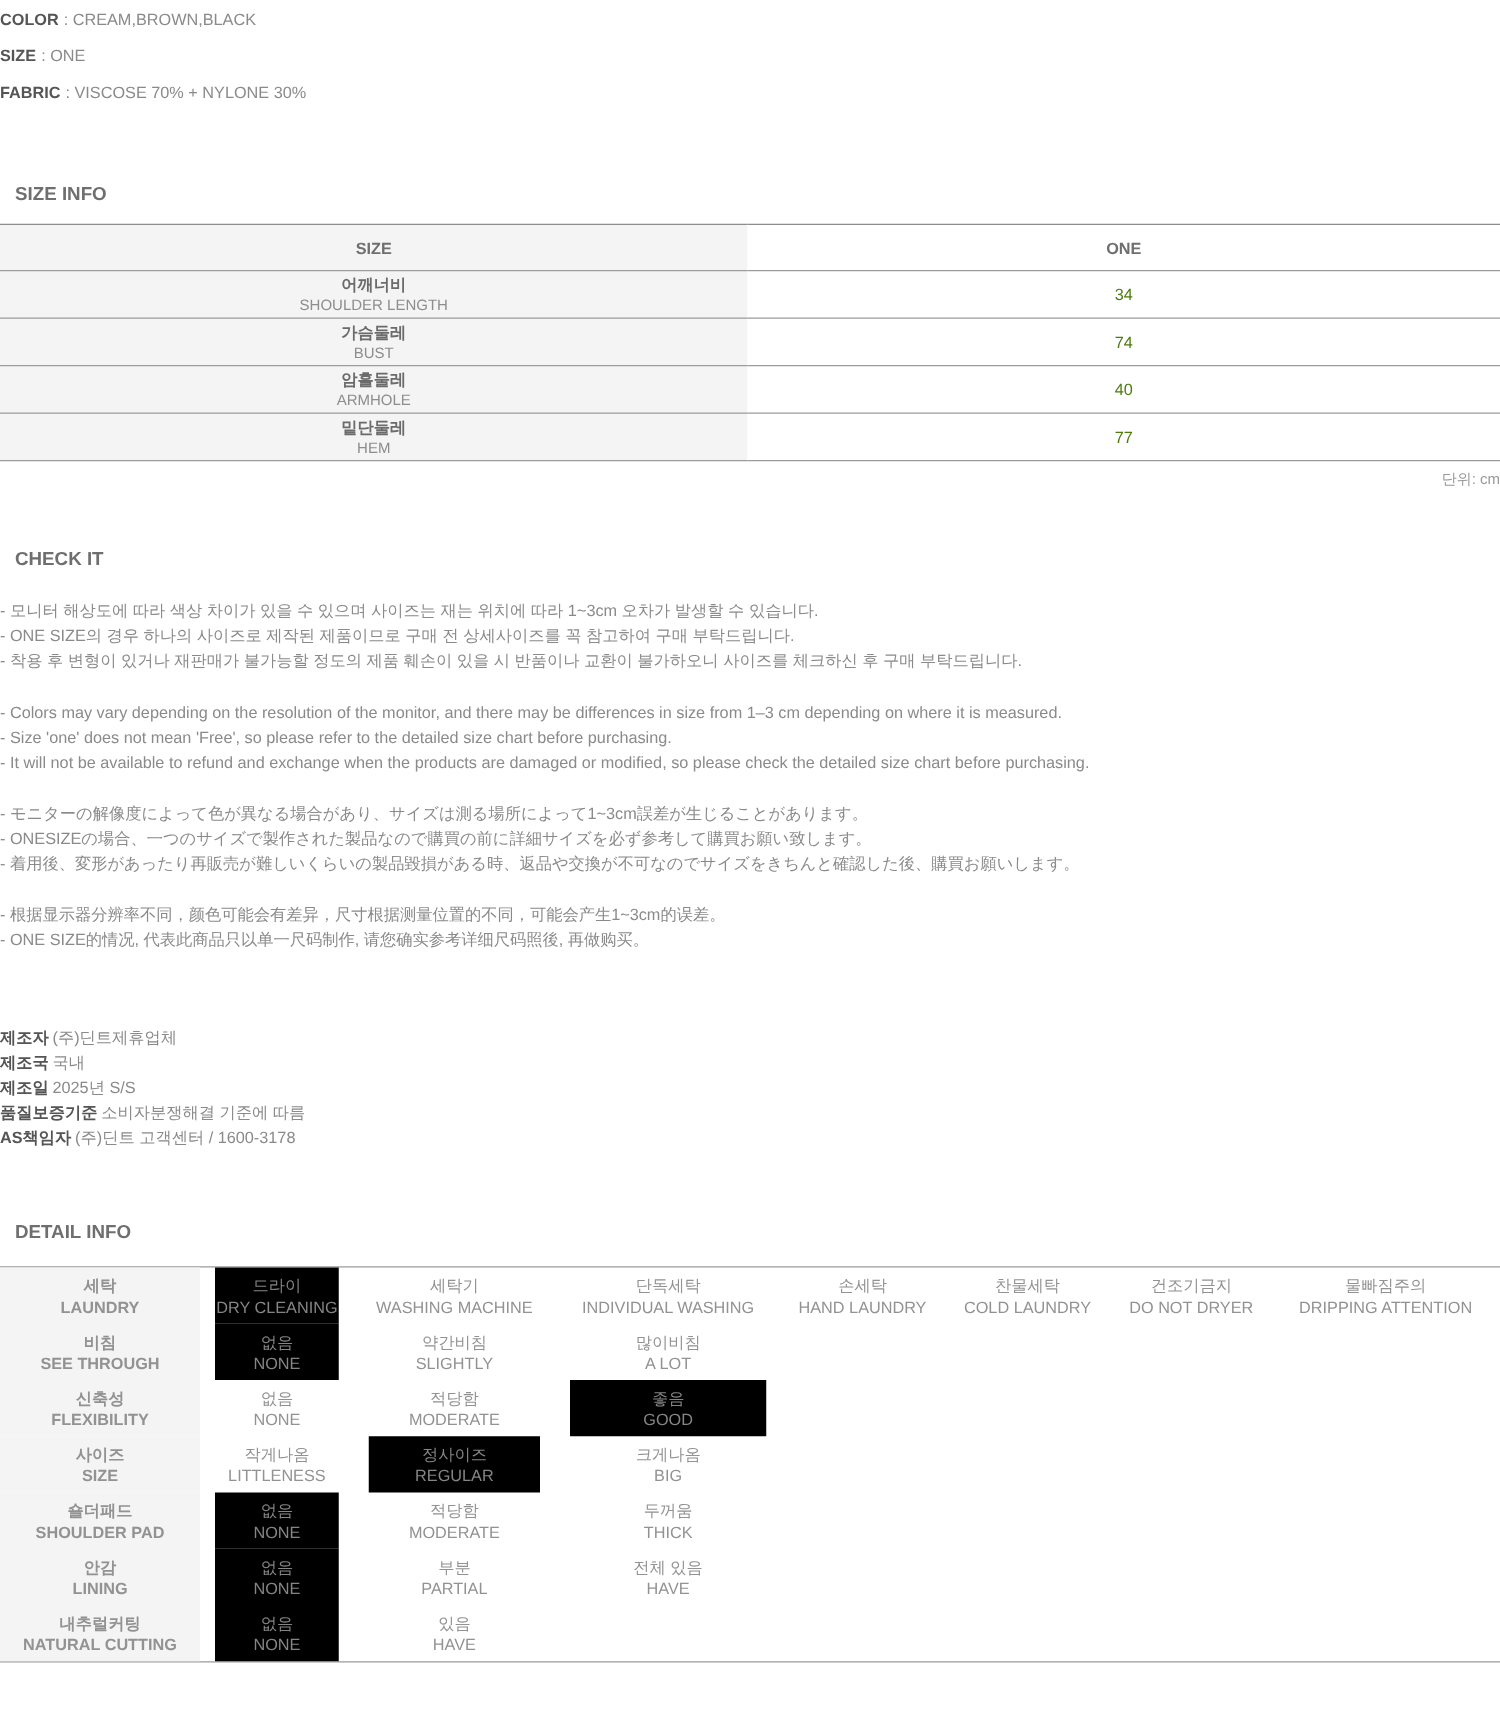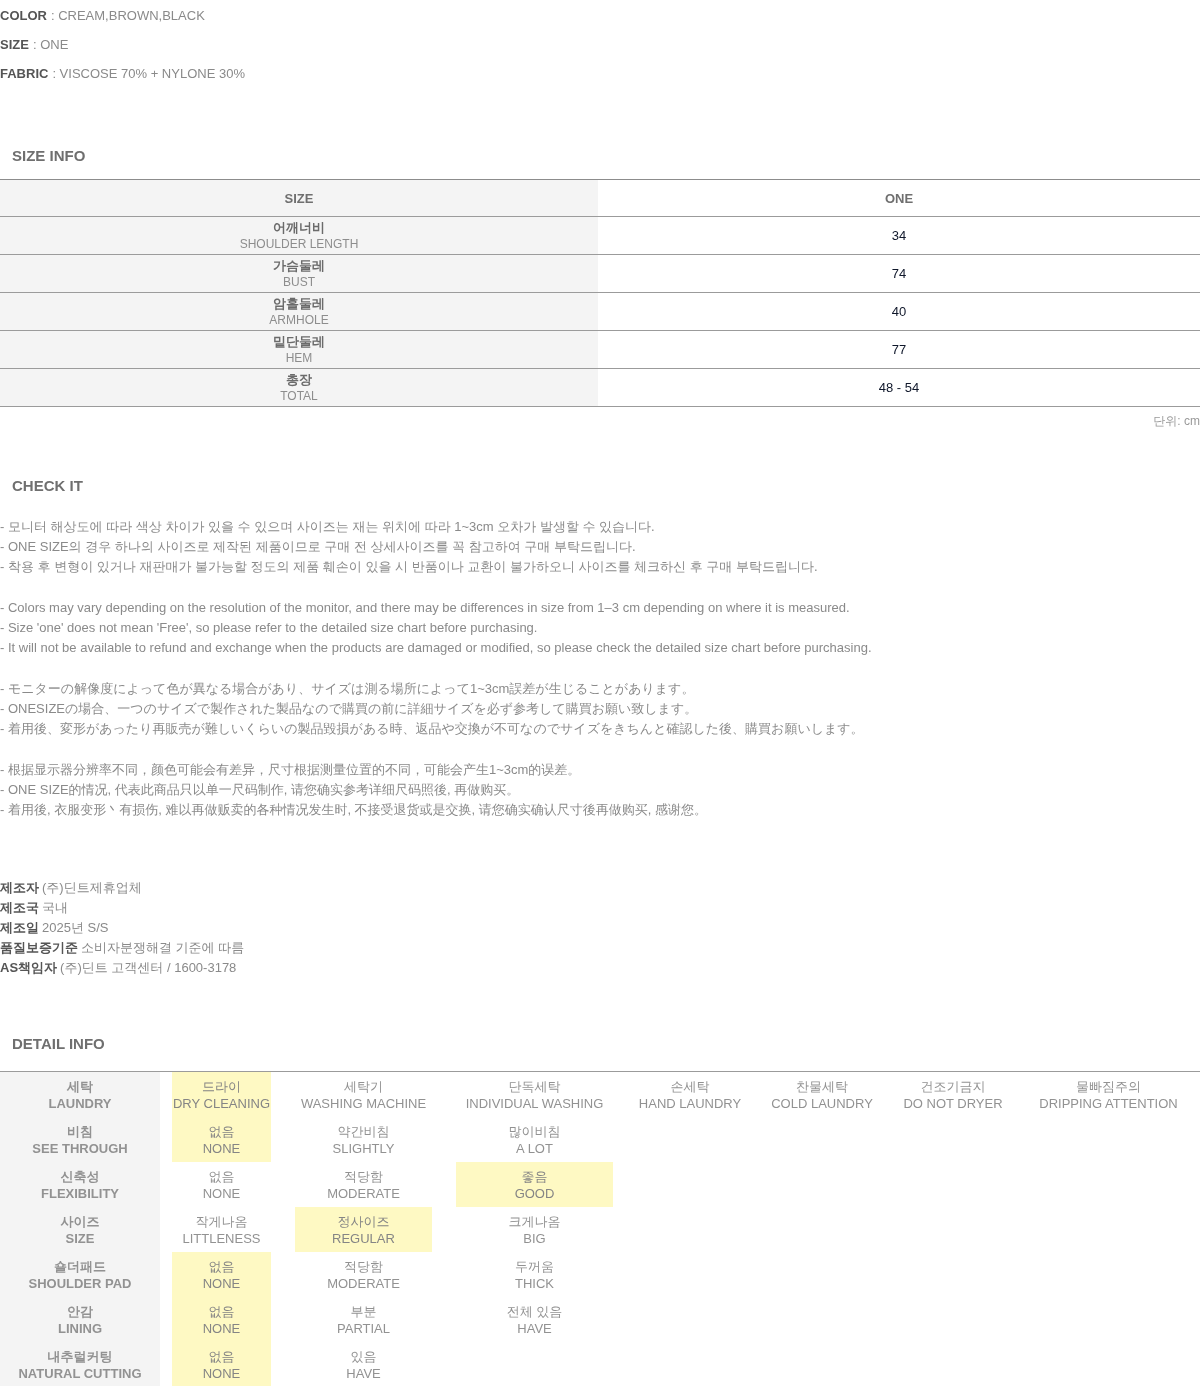--- a/index.html
+++ b/index.html
@@ -24,21 +24,21 @@
   #detail-info-heading{margin-top:56px;}
 
   
   table.size-table{width:100%;border-collapse:collapse;margin-top:13px;border-top:1px solid #8c8c8c;}
   table.size-table th,table.size-table td{border-bottom:1px solid #9b9b9b;padding:0;}
   table.size-table .left{width:598px;background:#f4f4f4;text-align:center;vertical-align:middle;}
   table.size-table .right{text-align:center;vertical-align:middle;background:#fff;}
   table.size-table thead tr{height:37px;}
   table.size-table tbody tr{height:38px;}
   table.size-table th{font-size:13px;font-weight:bold;color:#6f6f6f;}
-  table.size-table td.right{font-size:13px;color:#0f172a;}
+  table.size-table td.right{font-size:13px;color:#4d7c0f;}
   .cell-kr{font-size:13px;font-weight:bold;color:#6b6b6b;line-height:14px;}
   .cell-en{font-size:12px;color:#8d8d8d;line-height:14px;margin-top:2px;}
   .unit-note{text-align:right;font-size:12px;color:#999;margin-top:7px;height:15px;line-height:15px;padding-left:38px;}
 
   
   .para-block{margin-top:21px;margin-bottom:20px;}
   .para-block p{margin:0;font-size:13px;line-height:20px;color:#8a8a8a;}
   .para-block.last{margin-bottom:6px;}
 
   
@@ -47,21 +47,21 @@
   .mline .b{margin-right:3px;}
 
   
   .dtable{margin-top:17px;border-top:1px solid #9b9b9b;border-bottom:1px solid #9b9b9b;}
   .drow{display:grid;grid-template-columns:160px 123px 161px 181px 130px 134px 128px 183px;height:45px;}
   .dcell{font-size:13px;color:#929292;}
   .c1{grid-column:1;background:#f4f4f4;display:flex;flex-direction:column;justify-content:center;text-align:center;font-weight:bold;}
   .c2{grid-column:2}.c3{grid-column:3}.c4{grid-column:4}
   .c5{grid-column:5}.c6{grid-column:6}.c7{grid-column:7}.c8{grid-column:8}
   .opt{height:100%;margin:0 12px;display:flex;flex-direction:column;justify-content:center;text-align:center;}
-  .opt.sel{background:#fef9c3;color:#858585;}
+  .opt.sel{background:#000000;color:#858585;}
   .dkr,.den{line-height:17px;}
 </style>
 </head>
 <body>
 
 <div class="page">
 
   <div class="specs">
     <div class="spec-line">
       <span class="b">COLOR</span><span class="val">: CREAM,BROWN,BLACK</span>
@@ -105,27 +105,20 @@
         </td>
         <td class="right">40</td>
       </tr>
       <tr>
         <td class="left">
           <div class="cell-kr">밑단둘레</div>
           <div class="cell-en">HEM</div>
         </td>
         <td class="right">77</td>
       </tr>
-      <tr>
-        <td class="left">
-          <div class="cell-kr">총장</div>
-          <div class="cell-en">TOTAL</div>
-        </td>
-        <td class="right">48 - 54</td>
-      </tr>
     </tbody>
   </table>
   <div class="unit-note">단위: cm</div>
 
   <h3 class="sec" id="check-it-heading">CHECK IT</h3>
 
   <div class="para-block">
     <p>- 모니터 해상도에 따라 색상 차이가 있을 수 있으며 사이즈는 재는 위치에 따라 1~3cm 오차가 발생할 수 있습니다.</p>
     <p>- ONE SIZE의 경우 하나의 사이즈로 제작된 제품이므로 구매 전 상세사이즈를 꼭 참고하여 구매 부탁드립니다.</p>
     <p>- 착용 후 변형이 있거나 재판매가 불가능할 정도의 제품 훼손이 있을 시 반품이나 교환이 불가하오니 사이즈를 체크하신 후 구매 부탁드립니다.</p>
@@ -136,21 +129,20 @@
     <p>- It will not be available to refund and exchange when the products are damaged or modified, so please check the detailed size chart before purchasing.</p>
   </div>
   <div class="para-block">
     <p>- モニターの解像度によって色が異なる場合があり、サイズは測る場所によって1~3cm誤差が生じることがあります。</p>
     <p>- ONESIZEの場合、一つのサイズで製作された製品なので購買の前に詳細サイズを必ず参考して購買お願い致します。</p>
     <p>- 着用後、変形があったり再販売が難しいくらいの製品毀損がある時、返品や交換が不可なのでサイズをきちんと確認した後、購買お願いします。</p>
   </div>
   <div class="para-block last">
     <p>- 根据显示器分辨率不同，颜色可能会有差异，尺寸根据测量位置的不同，可能会产生1~3cm的误差。</p>
     <p>- ONE SIZE的情况, 代表此商品只以单一尺码制作, 请您确实参考详细尺码照後, 再做购买。</p>
-    <p>- 着用後, 衣服变形丶有损伤, 难以再做贩卖的各种情况发生时, 不接受退货或是交换, 请您确实确认尺寸後再做购买, 感谢您。</p>
   </div>
 
   <div class="manufacturer">
     <div class="mline">
       <span class="b">제조자</span><span>(주)딘트제휴업체</span>
     </div>
     <div class="mline">
       <span class="b">제조국</span><span>국내</span>
     </div>
     <div class="mline">

